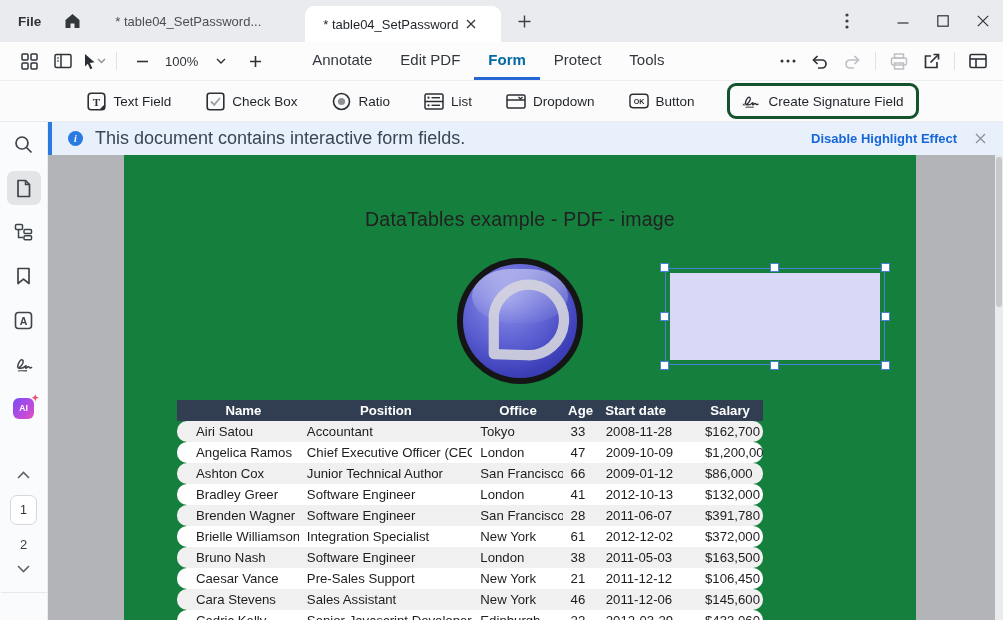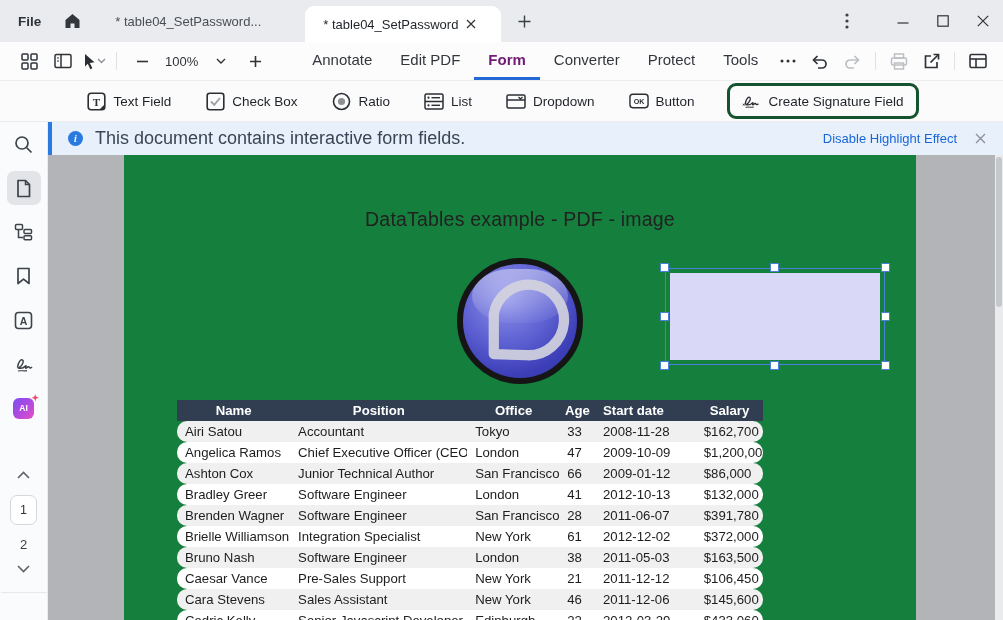--- a/index.html
+++ b/index.html
@@ -26,21 +26,21 @@
   .tb-left { display:flex; align-items:center; padding-left:14px; gap:4px; }
   .icon-btn { width:30px; height:28px; display:flex; align-items:center; justify-content:center; border-radius:5px; color:#2f3338; }
   .icon-btn.disabled { color:#bcbfc4; }
   .vsep { width:1px; height:18px; background:#dfe1e4; margin:auto 6px; }
   .zoom-val { font-size:13px; color:#2f3338; padding:0 4px; }
   .cursor-group { display:flex; align-items:center; }
   .caret { color:#8b9096; }
   .navtabs { display:flex; align-items:stretch; margin-left:28px; }
   .navtab { display:flex; align-items:center; padding:0 14px; font-size:15px; color:#33373c;
     border-bottom:3px solid transparent; cursor:default; }
-  .navtab.active { color:#701a75; font-weight:700; border-bottom-color:#2468d6;text-align:center; }
+  .navtab.active { color:#0369a1; font-weight:700; border-bottom-color:#2468d6;text-align:center; }
   .tb-right { margin-left:auto; display:flex; align-items:center; padding-right:10px; gap:2px; }
 
   
   .formbar { height:41px; background:#fbfbfc; border-bottom:1px solid #ececee;
     display:flex; align-items:center; justify-content:center; gap:30px; }
   .tool-btn { display:flex; align-items:center; gap:7px; font-size:13.5px; color:#1f2329; padding:4px 2px; }
   .tool-btn .t-icon { display:flex; align-items:center; justify-content:center; width:20px; height:20px; }
   .tool-btn.highlighted { border:3px solid #14532d; border-radius:9px; padding:5px 12px; }
 
   
@@ -61,21 +61,21 @@
   .side-divider { width:46px; height:1px; background:#e6e8ea; margin-top:10px; }
 
   .main { flex:1; display:flex; flex-direction:column; min-width:0; }
 
   
   .infobar { height:33px; background:#e8f1fb; border-left:4px solid #2a7ae0; display:flex; align-items:center;
     padding:0 12px 0 16px; flex-shrink:0; }
   .info-icon { width:15px; height:15px; border-radius:50%; background:#2a7ae0; color:#fff; font-size:10px; font-weight:700;
     display:flex; align-items:center; justify-content:center; font-family:"Liberation Serif", serif; font-style:italic; }
   .info-msg { font-size:18px; color:#3a4555; margin-left:12px; }
-  .info-action { margin-left:auto; font-size:13px; color:#1766d9; cursor:pointer; }
+  .info-action { margin-left:auto; font-size:13px; color:#1766d9; cursor:pointer;font-weight:bold; }
   .info-close { width:22px; height:22px; display:flex; align-items:center; justify-content:center; color:#8a8f98; margin-left:12px; }
 
   
   .docarea { flex:1; background:#b2b4b8; position:relative; overflow:hidden; }
   .page { position:absolute; left:76px; top:0; width:792px; height:465px; background:#15803d; overflow:hidden; }
   .doc-title { text-align:center; margin-top:53px; font-size:19.5px; color:#212121; letter-spacing:0.2px; }
 
   .logo { width:126px; height:126px; border-radius:50%; margin:27px auto 0; border:6px solid #151515; position:relative;
     background:radial-gradient(circle at 38% 30%, #9093ea 0%, #5d61d2 42%, #3d3fb8 72%, #2f319f 100%); }
   .logo::before { content:""; position:absolute; left:8%; top:4%; width:84%; height:48%;
@@ -89,21 +89,21 @@
   .h-w{left:-6px;top:calc(50% - 5px);} .h-e{right:-6px;top:calc(50% - 5px);}
   .h-sw{left:-6px;bottom:-6px;} .h-s{left:calc(50% - 5px);bottom:-6px;} .h-se{right:-6px;bottom:-6px;}
 
   
   .dtable { position:absolute; left:53px; top:245px; width:586px; font-size:13.2px; }
   .thead-row { display:flex; background:#313e52; color:#fff; font-weight:700; height:21px; align-items:center; }
   .th { text-align:center; }
   .trow { display:flex; height:21px; align-items:center; color:#1d1d1d; background:#fff;border-radius:10px; }
   .trow.stripe { background:#f0f0f0; }
   .td { padding-left:8px; white-space:nowrap; overflow:hidden; }
-  .c0{width:118px;} .c1{width:185px;} .c2{width:96px;} .c3{width:37px;} .c4{width:80px;} .c5{width:70px;margin-left:24px;}
+  .c0{width:118px;margin-left:11px;} .c1{width:185px;} .c2{width:96px;} .c3{width:37px;} .c4{width:80px;} .c5{width:70px;margin-left:24px;}
 
   
   .scrollbar { position:absolute; right:0; top:0; bottom:0; width:8px; background:#e9ebed; }
   .scroll-thumb { position:absolute; right:1px; top:2px; width:6px; height:150px; background:#c6c9cc; border-radius:3px; }
 
   svg { display:block; }
 </style>
 </head>
 <body>
 
@@ -221,21 +221,20 @@
       <svg width="13" height="13" viewBox="0 0 13 13">
           <path d="M6.5 1 V12 M1 6.5 H12" stroke="#2f3338" stroke-width="1.6"></path>
         </svg>
     </div>
   </div>
 
   <div class="navtabs">
     <div class="navtab">Annotate</div>
     <div class="navtab">Edit PDF</div>
     <div class="navtab active">Form</div>
-    <div class="navtab">Converter</div>
     <div class="navtab">Protect</div>
     <div class="navtab">Tools</div>
   </div>
 
   <div class="tb-right">
     <div class="icon-btn">
       <span>
         <svg width="16" height="4" viewBox="0 0 16 4">
             <circle cx="2" cy="2" r="1.5" fill="#2f3338"></circle>
             <circle cx="8" cy="2" r="1.5" fill="#2f3338"></circle>

